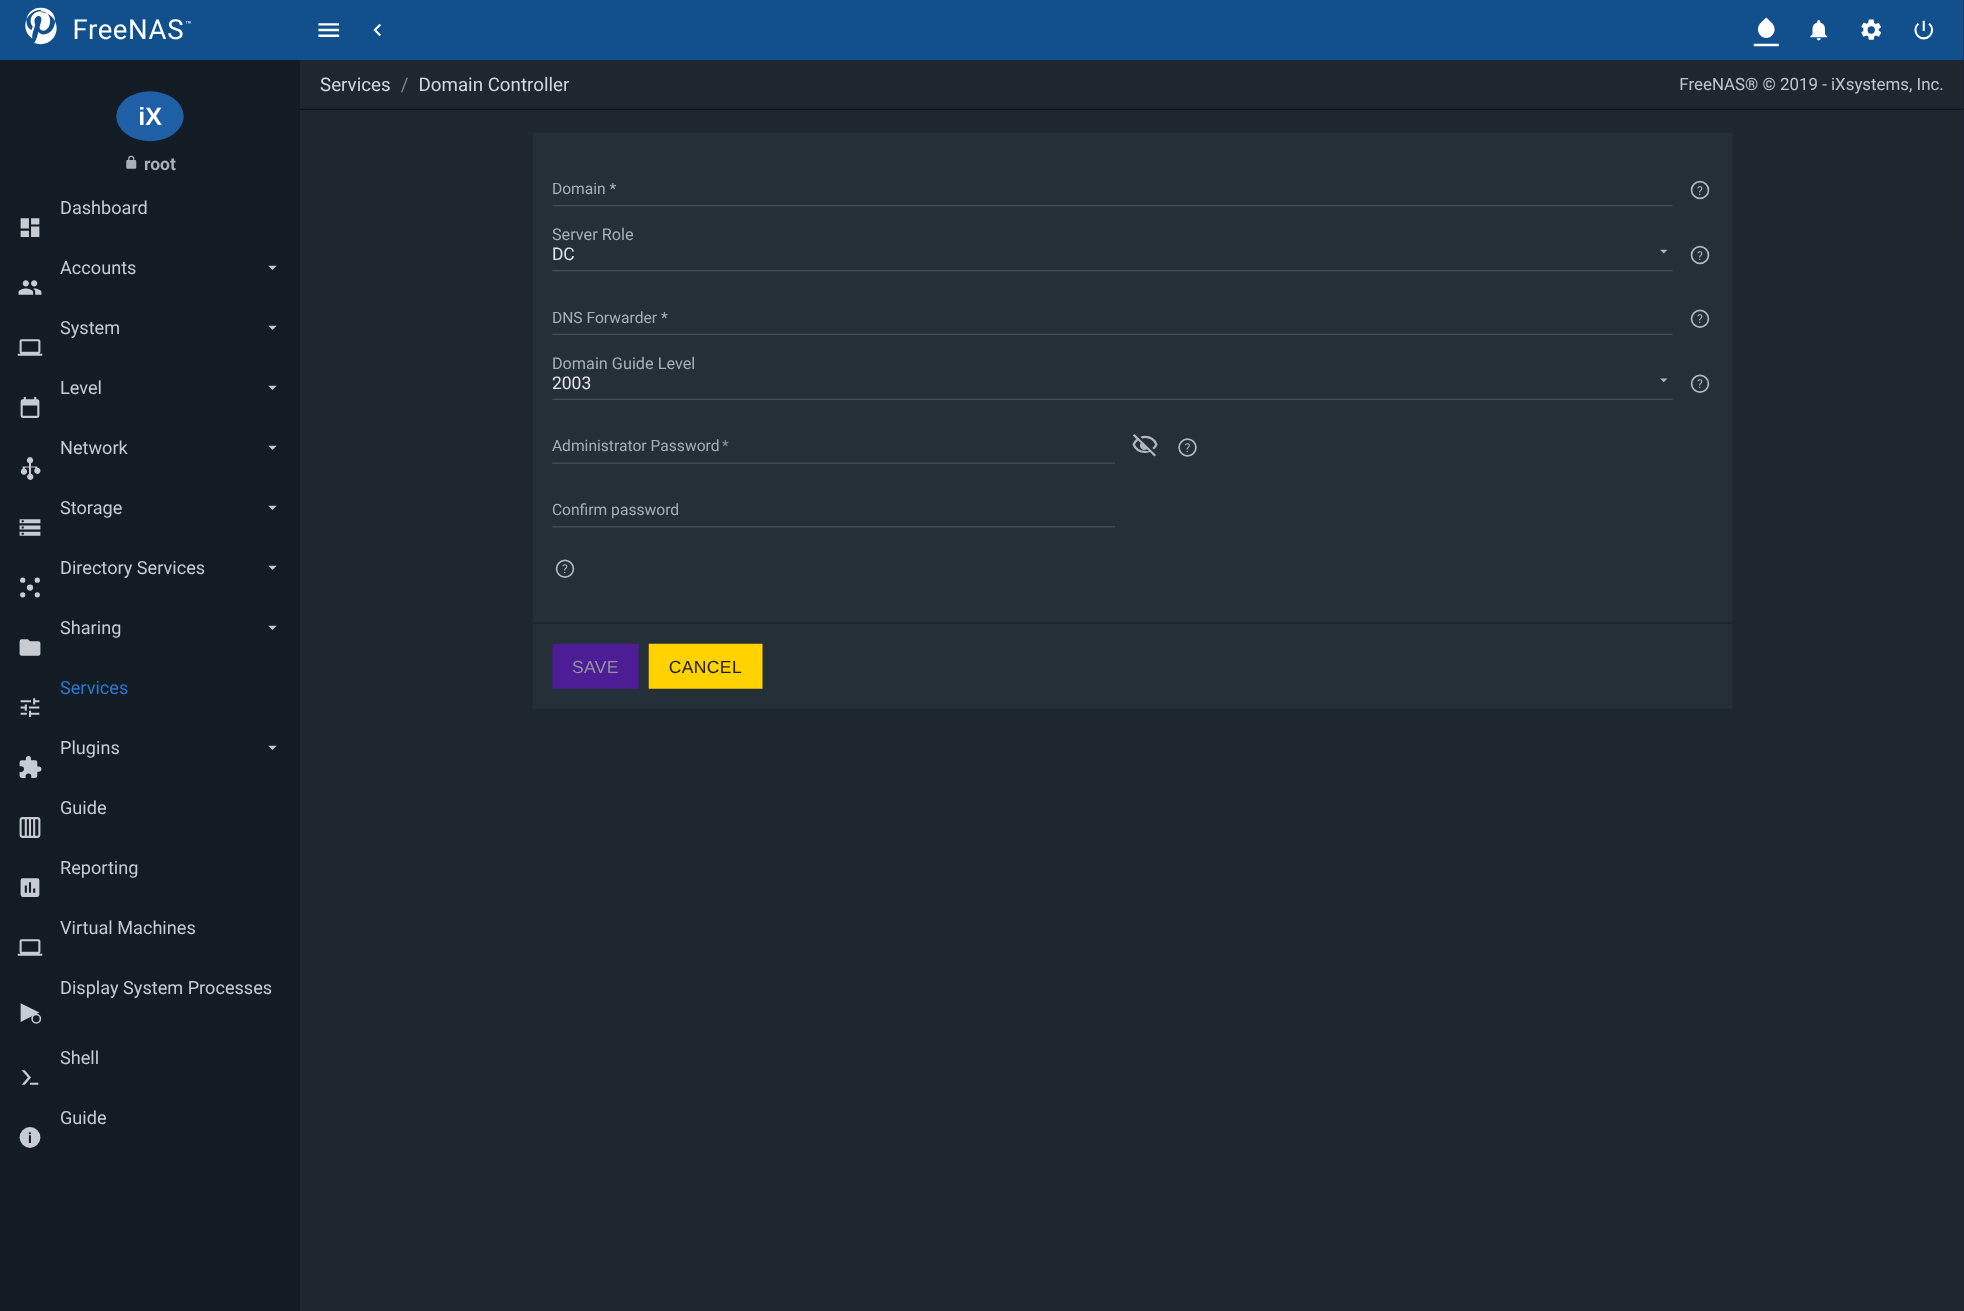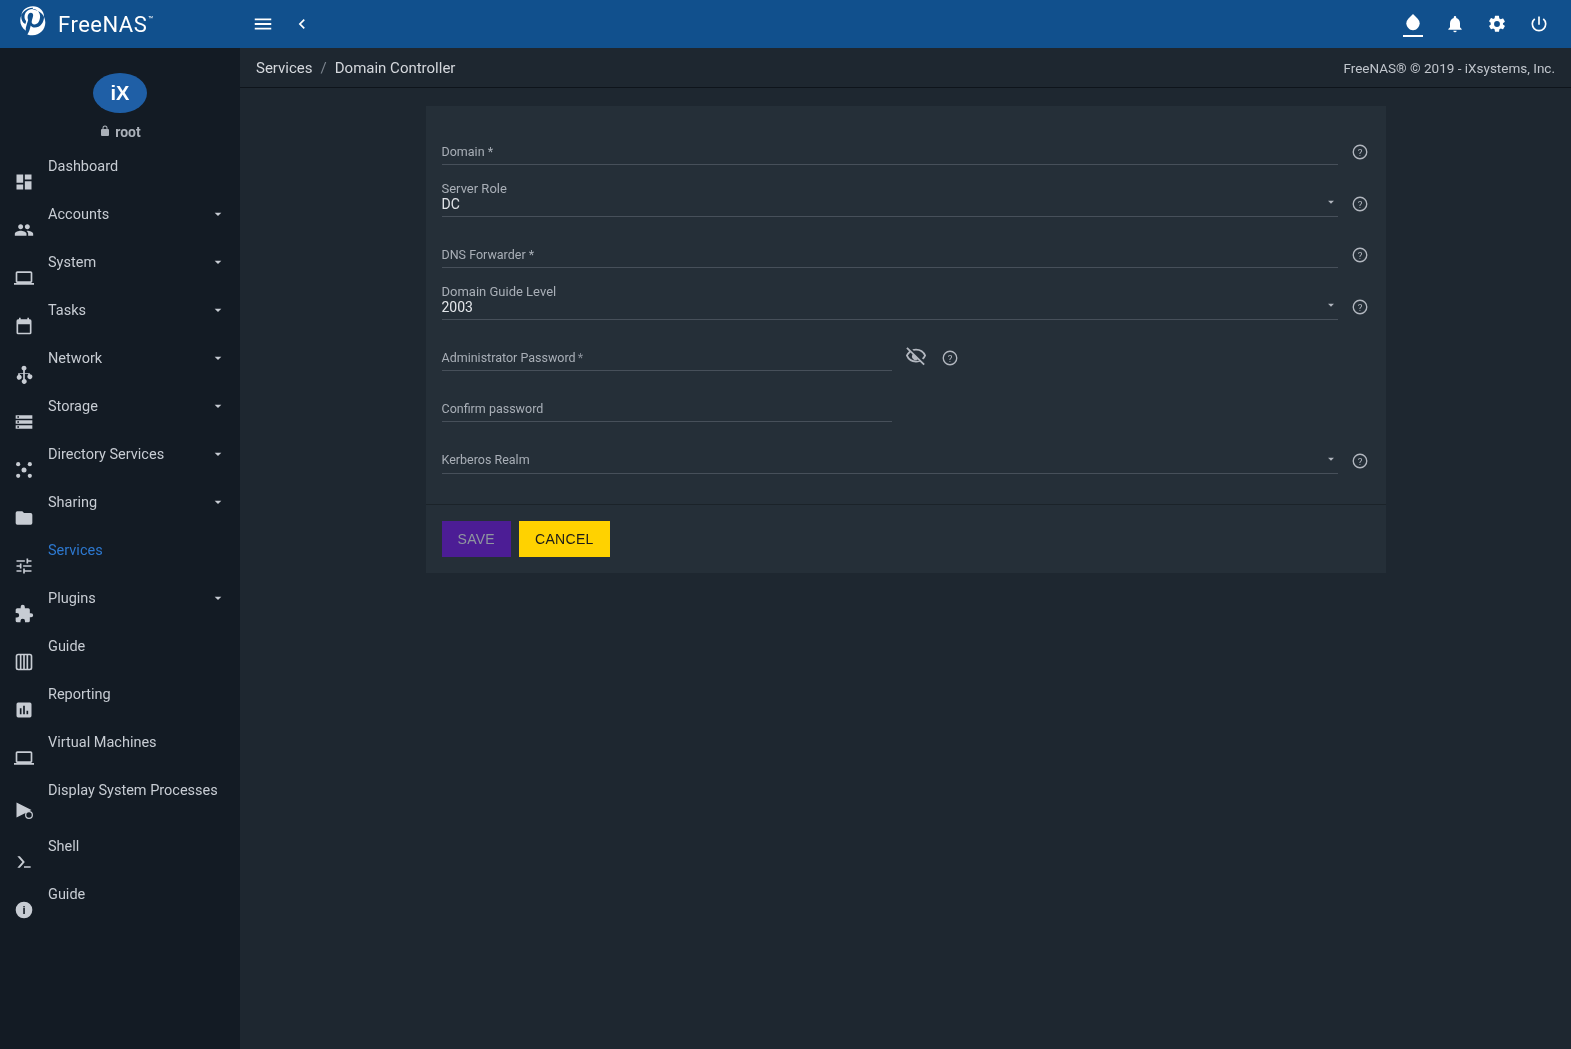--- a/index.html
+++ b/index.html
@@ -278,21 +278,21 @@
       <span class="chev"><svg viewBox="0 0 24 24">
             <path d="M7 10l5 5 5-5z"></path>
           </svg></span>
     </div>
     <div class="nav-item">
       <span class="ico">
           <svg width="20" height="20" viewBox="0 0 24 24">
             <path d="M19 4h-1V2h-2v2H8V2H6v2H5a2 2 0 0 0-2 2v14a2 2 0 0 0 2 2h14a2 2 0 0 0 2-2V6a2 2 0 0 0-2-2zm0 16H5V10h14v10z"></path>
           </svg>
         </span>
-      <span class="lbl">Tasks</span>
+      <span class="lbl">Level</span>
       <span class="chev"><svg viewBox="0 0 24 24">
             <path d="M7 10l5 5 5-5z"></path>
           </svg></span>
     </div>
     <div class="nav-item">
       <span class="ico">
           <svg width="20" height="20" viewBox="0 0 24 24">
             <path d="M12 2a3 3 0 0 0-1 5.83V11H5v2.17A3 3 0 1 0 7 13v-1h4v6.17A3 3 0 1 0 13 18v-6h4v1a3 3 0 1 0 2-.83V11h-6V7.83A3 3 0 0 0 12 2z"></path>
           </svg>
         </span>
@@ -507,29 +507,20 @@
           </div>
 
           <div class="field-row">
             <div class="field-wrap half">
               <span class="field-label">Confirm password</span>
               <input class="field-input" type="password" value="" style="">
             </div>
           </div>
 
           <div class="field-row">
-            <div class="field-wrap">
-              <span class="field-label">Kerberos Realm</span>
-              <div class="field-select">
-                <span></span>
-                <span class="dd-arrow"><svg width="14" height="14" viewBox="0 0 24 24">
-                      <path d="M7 10l5 5 5-5z"></path>
-                    </svg></span>
-              </div>
-            </div>
             <span class="help-ico">
                 <svg width="18" height="18" viewBox="0 0 24 24">
                   <circle cx="12" cy="12" r="9" fill="none" stroke="#b2b7bf" stroke-width="1.8"></circle>
                   <text x="12" y="17" text-anchor="middle" font-size="13" fill="#b2b7bf">?</text>
                 </svg>
               </span>
           </div>
 
         </div>
         <div class="card-actions">

